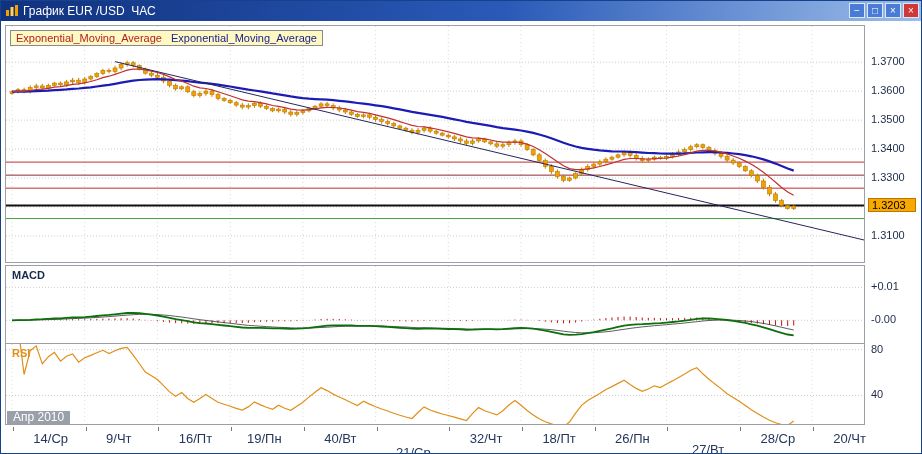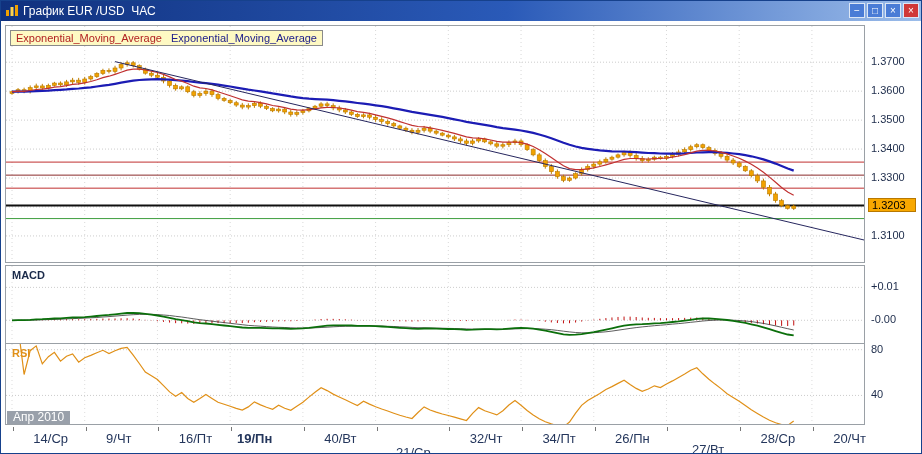--- a/index.html
+++ b/index.html
@@ -540,29 +540,29 @@
       </div>
 
     <div class="date-axis" id="date-axis">
         <i class="tick" style="left: 8px;"></i>
         <span class="datelabel" style="left: 28.36px;">14/Ср</span>
         <i class="tick" style="left: 80.72px;"></i>
         <span class="datelabel" style="left: 101.08px;">9/Чт</span>
         <i class="tick" style="left: 153.44px;"></i>
         <span class="datelabel" style="left: 173.8px;">16/Пт</span>
         <i class="tick" style="left: 226.16px;"></i>
-        <span class="datelabel" style="left: 232px; font-weight: bold;">19/Пн</span>
+        <span class="datelabel" style="left: 242px;">19/Пн</span>
         <i class="tick" style="left: 298.88px;"></i>
         <span class="datelabel" style="left: 319.24px;">40/Вт</span>
         <i class="tick" style="left: 371.6px;"></i>
         <span class="datelabel" style="left: 391px; margin-top: 14px;">21/Ср</span>
         <i class="tick" style="left: 444.32px;"></i>
         <span class="datelabel" style="left: 464.68px;">32/Чт</span>
         <i class="tick" style="left: 517.04px;"></i>
-        <span class="datelabel" style="left: 537.4px;">34/Пт</span>
+        <span class="datelabel" style="left: 537.4px;">18/Пт</span>
         <i class="tick" style="left: 589.76px;"></i>
         <span class="datelabel" style="left: 610.12px;">26/Пн</span>
         <i class="tick" style="left: 662.48px;"></i>
         <span class="datelabel" style="left: 687px; margin-top: 11px;">27/Вт</span>
         <i class="tick" style="left: 735.2px;"></i>
         <span class="datelabel" style="left: 755.56px;">28/Ср</span>
         <i class="tick" style="left: 807.92px;"></i>
         <span class="datelabel" style="left: 828.28px;">20/Чт</span>
       </div>
 

